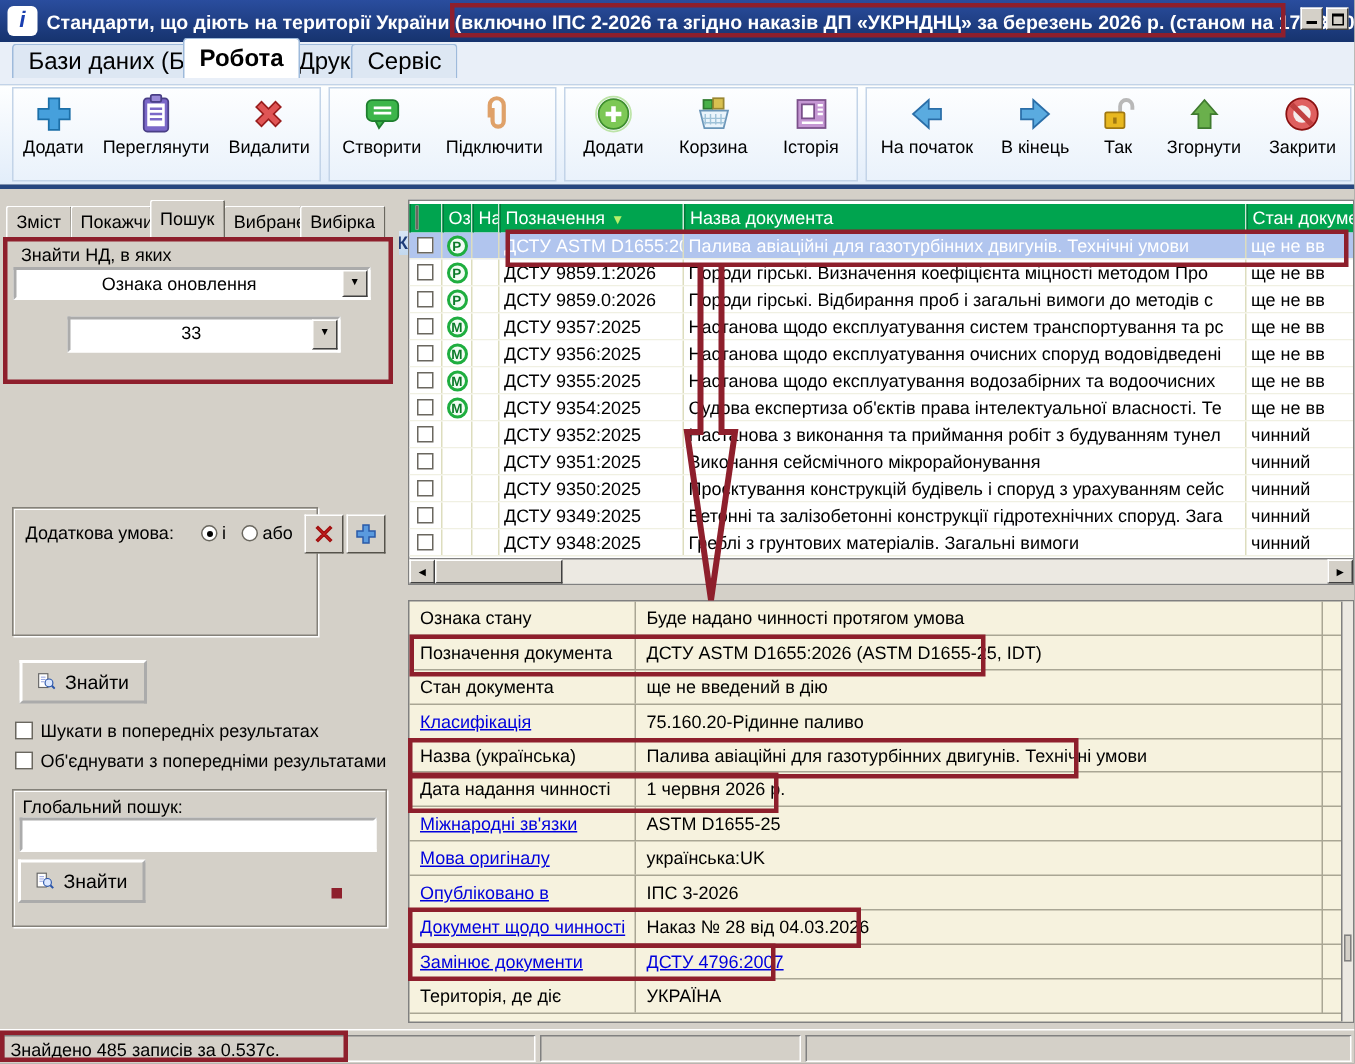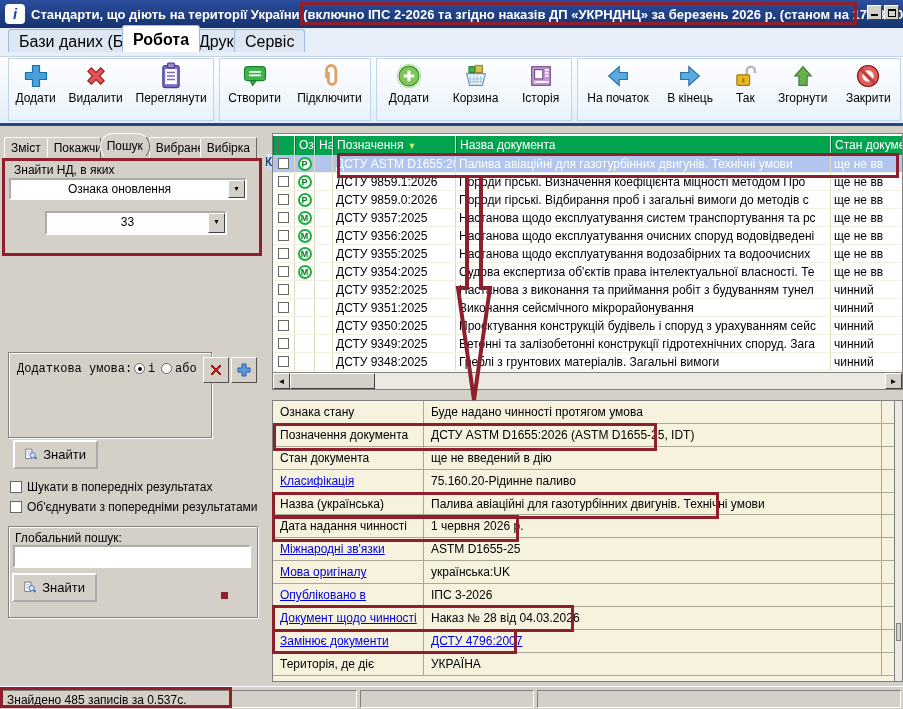--- a/index.html
+++ b/index.html
@@ -44,21 +44,21 @@
               border-right:2px solid #5a7aa0; border-bottom:2px solid #5a7aa0; }
   .launcher:before { content:""; position:absolute; left:1px; top:1px; width:4px; height:4px; border:1px solid #5a7aa0; }
   .navline { position:absolute; left:0; top:123px; width:903px; height:3px; background:#27477f; }
 
   
   .sidebar { position:absolute; left:0; top:126px; width:266px; height:560px; background:#d4d0c8; }
   .stabs { position:absolute; left:4px; top:6px; height:28px; display:flex; align-items:flex-end; width:262px; }
   .stab { height:23px; padding:3px 6px 0; background:#d4d0c8; border:1px solid; margin-right:-1px;
           border-color:#fff #6a675f #d4d0c8 #fff; border-radius:2px 2px 0 0;
           font-size:12px; white-space:nowrap; overflow:hidden; }
-  .stab.active { height:27px; padding-top:5px; z-index:3; border-bottom-color:#d4d0c8;border-radius:13px; }
+  .stab.active { height:27px; padding-top:5px; z-index:3; border-bottom-color:#d4d0c8; }
   .stab.t2 { max-width:54px; } .stab.t4 { max-width:52px; }
   .slabel { position:absolute; font-size:12px; }
   .combo { position:absolute; height:22px; background:#fff; border:2px inset #fff; display:flex; }
   .combo .cval { flex:1; padding:2px 4px; font-size:12px; overflow:hidden; white-space:nowrap;text-align:center; }
   .combo .cbtn { width:17px; background:#d4d0c8; border:1px solid; border-color:#fff #404040 #404040 #fff;
                  font-size:7px; text-align:center; line-height:16px; color:#000; }
   .groupbox { position:absolute; border:1px solid #84817a; box-shadow:1px 1px 0 #fff inset, 1px 1px 0 #fff; }
   .radio { width:11px; height:11px; border-radius:50%; background:#fff; border:1px solid #6a675f;
            display:inline-block; vertical-align:-2px; position:relative; margin-right:3px; }
   .radio.on:after { content:""; position:absolute; left:3px; top:3px; width:4px; height:4px;
@@ -149,32 +149,32 @@
     <div class="tgroup" style="width:206px;">
       <div class="titems">
         <div class="titem">
           <svg viewBox="0 0 24 24">
               <path d="M9 3h6v6h6v6h-6v6H9v-6H3V9h6z" fill="#46a0dc" stroke="#1c6fa8"></path>
             </svg>
           <span class="tlabel">Додати</span>
         </div>
         <div class="titem">
           <svg viewBox="0 0 24 24">
-              <path d="M5 8 L8 5 L12 9 L16 5 L19 8 L15 12 L19 16 L16 19 L12 15 L8 19 L5 16 L9 12 Z" fill="#e05555" stroke="#991d1d"></path>
-            </svg>
-          <span class="tlabel">Видалити</span>
-        </div>
-        <div class="titem">
-          <svg viewBox="0 0 24 24">
               <rect x="5" y="3" width="14" height="19" rx="2" fill="#7b68c8" stroke="#4a3f86"></rect>
               <rect x="9" y="1" width="6" height="4" rx="1" fill="#9a8ad8" stroke="#4a3f86"></rect>
               <rect x="7" y="6" width="10" height="13" fill="#fff"></rect>
               <path d="M8.5 9h7M8.5 12h7M8.5 15h7" stroke="#7b68c8" stroke-width="1.3" fill="none"></path>
             </svg>
           <span class="tlabel">Переглянути</span>
+        </div>
+        <div class="titem">
+          <svg viewBox="0 0 24 24">
+              <path d="M5 8 L8 5 L12 9 L16 5 L19 8 L15 12 L19 16 L16 19 L12 15 L8 19 L5 16 L9 12 Z" fill="#e05555" stroke="#991d1d"></path>
+            </svg>
+          <span class="tlabel">Видалити</span>
         </div>
       </div>
       <div class="gbar"><span>Вибране</span><span class="launcher"></span></div>
     </div>
 
     <div class="tgroup" style="width:152px;">
       <div class="titems">
         <div class="titem">
           <svg viewBox="0 0 24 24">
               <rect x="3" y="4" width="18" height="12" rx="3" fill="#3cb54a" stroke="#1e7e2e"></rect>
@@ -278,21 +278,21 @@
     <div class="slabel" style="left:14px; top:37px;">Знайти НД, в яких</div>
     <div class="combo" style="left:9px; top:52px; width:238px;">
       <span class="cval">Ознака оновлення</span>
       <span class="cbtn">▼</span>
     </div>
     <div class="combo" style="left:13px; top:85px; width:182px; height:24px;margin-left:32px;">
       <span class="cval">33</span>
       <span class="cbtn">▼</span>
     </div>
 
-    <div class="groupbox" style="left:8px; top:226px; width:204px; height:86px; background:#d4d0c8;font-family:Liberation Mono, monospace;">
+    <div class="groupbox" style="left:8px; top:212px; width:204px; height:86px; background:#d4d0c8;">
       <span style="position:absolute; left:8px; top:9px;">Додаткова умова:</span>
       <span style="position:absolute; left:125px; top:9px;"><span class="radio on"></span><span>і</span></span>
       <span style="position:absolute; left:152px; top:9px;"><span class="radio"></span><span>або</span></span>
       <span class="smallbtn" style="left:194px; top:4px;">
         <svg viewBox="0 0 16 16" width="16" height="16">
             <path d="M3 4 L4 3 L8 7 L12 3 L13 4 L9 8 L13 12 L12 13 L8 9 L4 13 L3 12 L7 8 Z" fill="#d02020" stroke="#a01010"></path>
           </svg>
       </span>
       <span class="smallbtn" style="left:222px; top:4px;">
         <svg viewBox="0 0 16 16" width="16" height="16">

